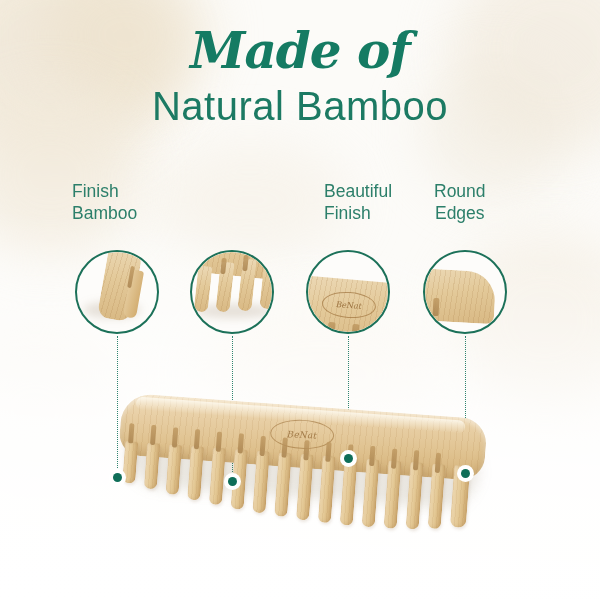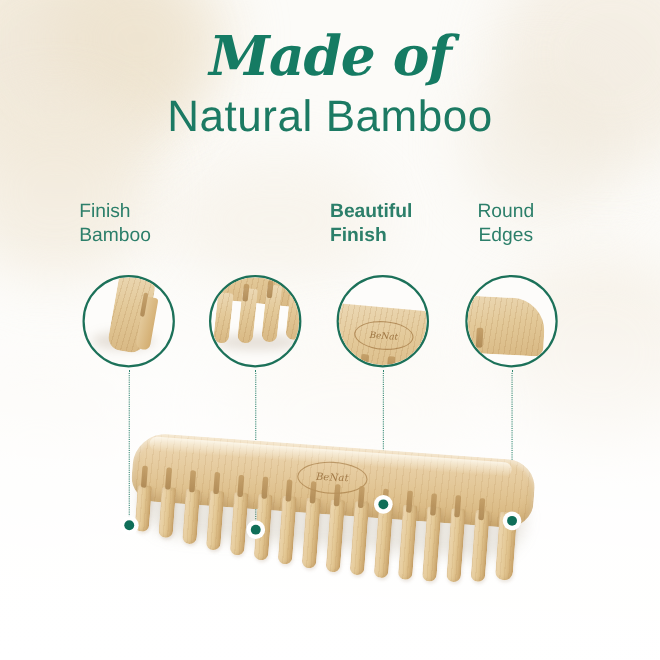--- a/index.html
+++ b/index.html
@@ -50,21 +50,21 @@
   .label{
     position:absolute;
     color:#2c7f6a;
     font-family:"Liberation Sans", sans-serif;
     font-size:17.5px;line-height:1.28;
     font-weight:400;
     white-space:pre-line;
   }
   .lbl0{left:72px;top:180px;text-align:left;}
   .lbl1{left:207px;top:180px;text-align:left;}
-  .lbl2{left:300px;top:180px;text-align:left;font-weight:bold;}
+  .lbl2{left:324px;top:180px;text-align:left;}
   .lbl3{left:434px;top:180px;text-align:center;}
 
   
   .circ{
     position:absolute;width:84px;height:84px;border-radius:50%;
     border:2px solid #1c7159;
     overflow:hidden;background:#fdfcfa;
     box-sizing:border-box;
   }
   .circ .inner{position:absolute;inset:0;overflow:hidden;border-radius:50%;}

